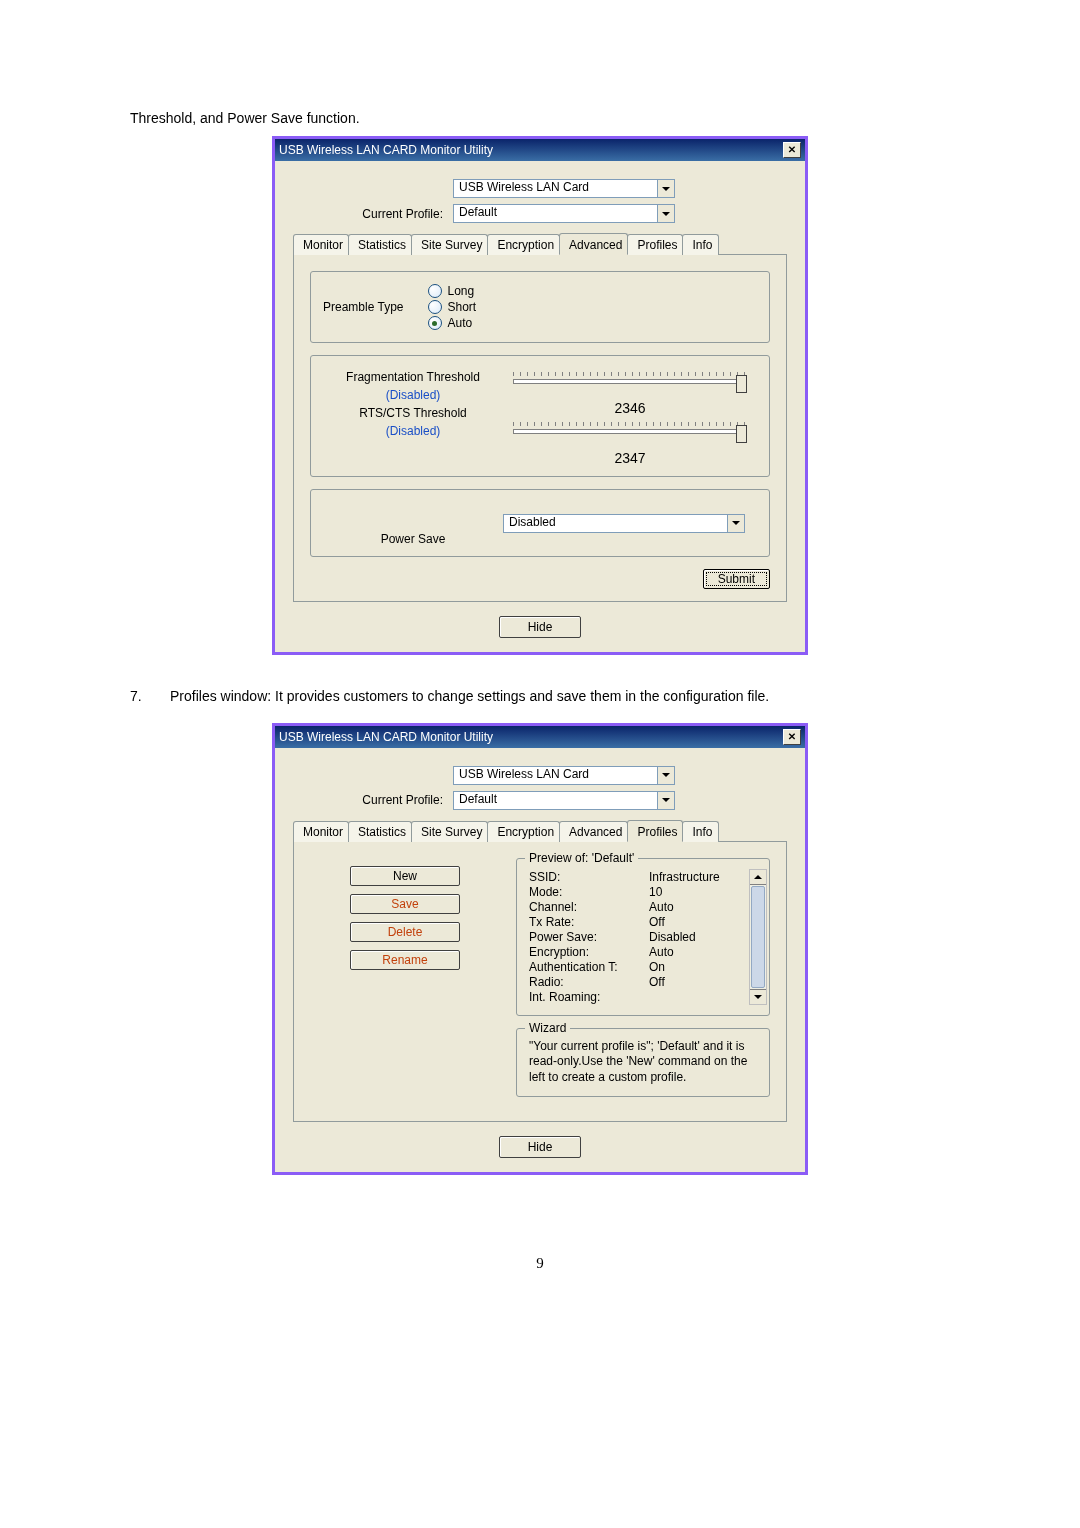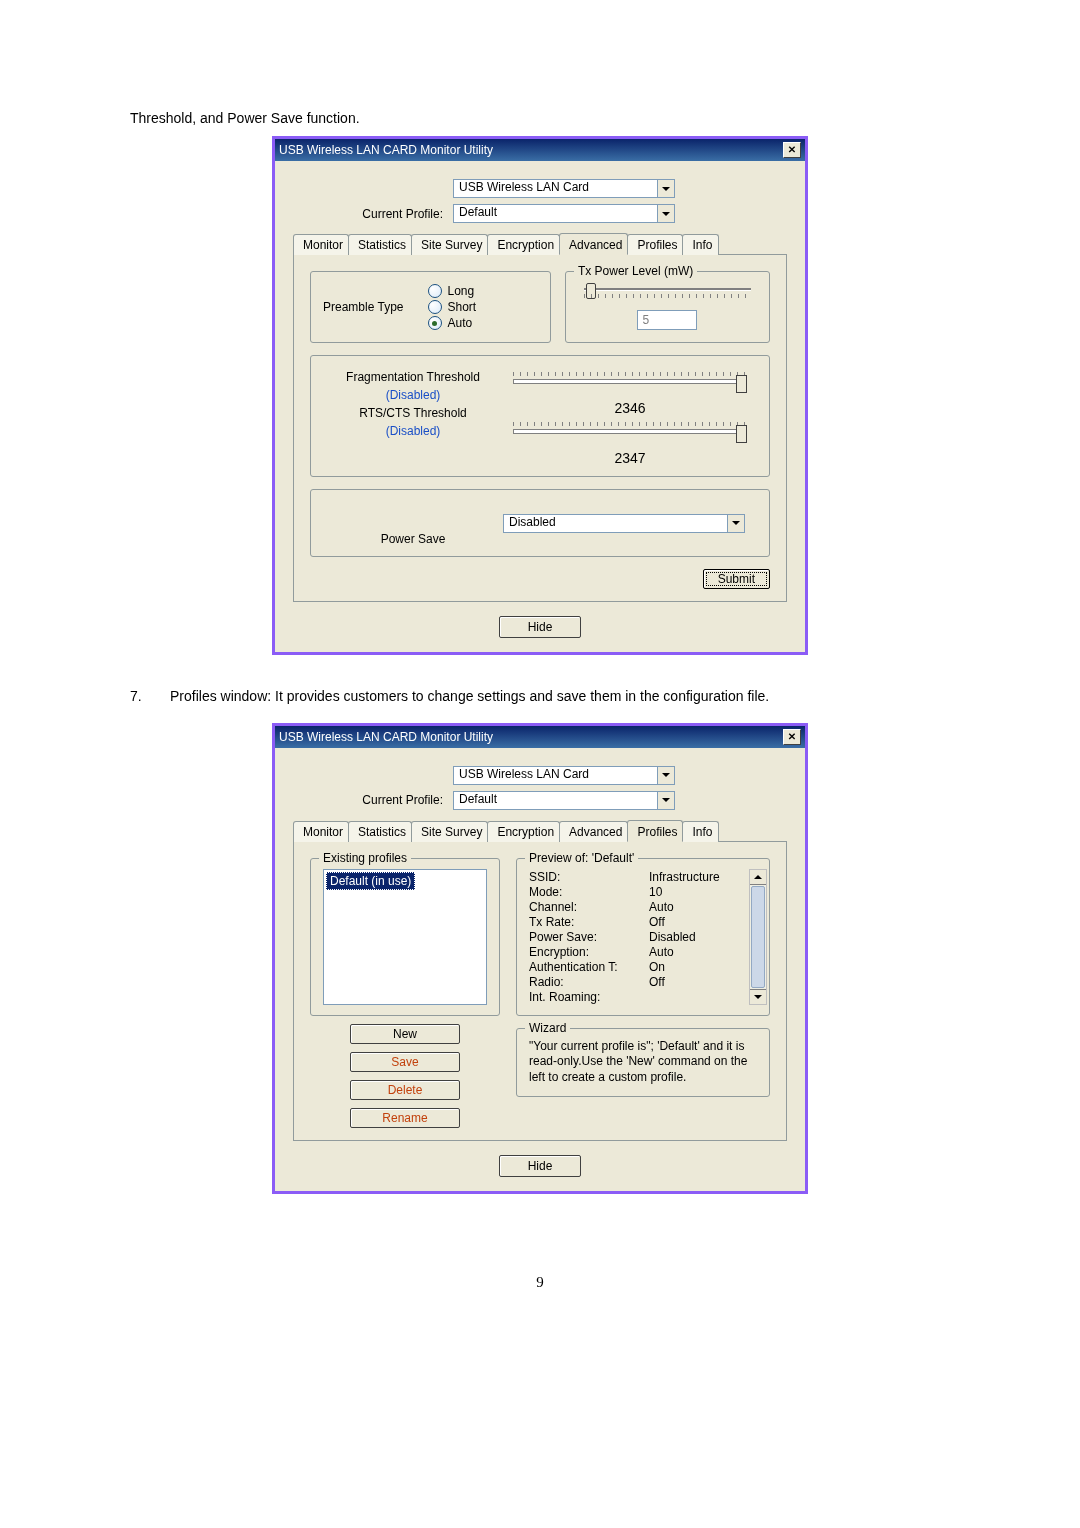--- a/index.html
+++ b/index.html
@@ -390,31 +390,20 @@
                   <span>Long</span>
                 </div>
               <div>
                   <span class="radio"></span>
                   <span>Short</span>
                 </div>
               <div>
                   <span class="radio selected"></span>
                   <span>Auto</span>
                 </div>
-            </div>
-          </div>
-          <div class="groupbox txpower-group">
-            <span class="legend">Tx Power Level (mW)</span>
-            <div class="slider-tx">
-              <div class="track"></div>
-              <div class="thumb" style="left:2px"></div>
-              <div class="ticks"></div>
-            </div>
-            <div style="text-align:center; margin-top:6px">
-              <input class="txt-input" readonly="" value="5" style="">
             </div>
           </div>
         </div>
 
         <div class="groupbox thresholds">
           <div class="labels">
             <div>Fragmentation Threshold</div>
             <div class="disabled-blue">(Disabled)</div>
             <div>RTS/CTS Threshold</div>
             <div class="disabled-blue">(Disabled)</div>
@@ -498,26 +487,20 @@
         <div class="tab">Site Survey</div>
         <div class="tab">Encryption</div>
         <div class="tab">Advanced</div>
         <div class="tab active">Profiles</div>
         <div class="tab">Info</div>
       </div>
 
       <div class="tab-panel">
         <div class="profiles-flex">
           <div class="existing-col">
-            <div class="groupbox" style="margin-bottom:8px">
-              <span class="legend">Existing profiles</span>
-              <div class="listbox">
-                <span class="list-item-sel">Default (in use)</span>
-              </div>
-            </div>
             <div class="btn-stack">
               <button class="btn">New</button>
               <button class="btn disabled">Save</button>
               <button class="btn disabled">Delete</button>
               <button class="btn disabled">Rename</button>
             </div>
           </div>
 
           <div class="preview-col">
             <div class="groupbox" style="padding-right:2px">

